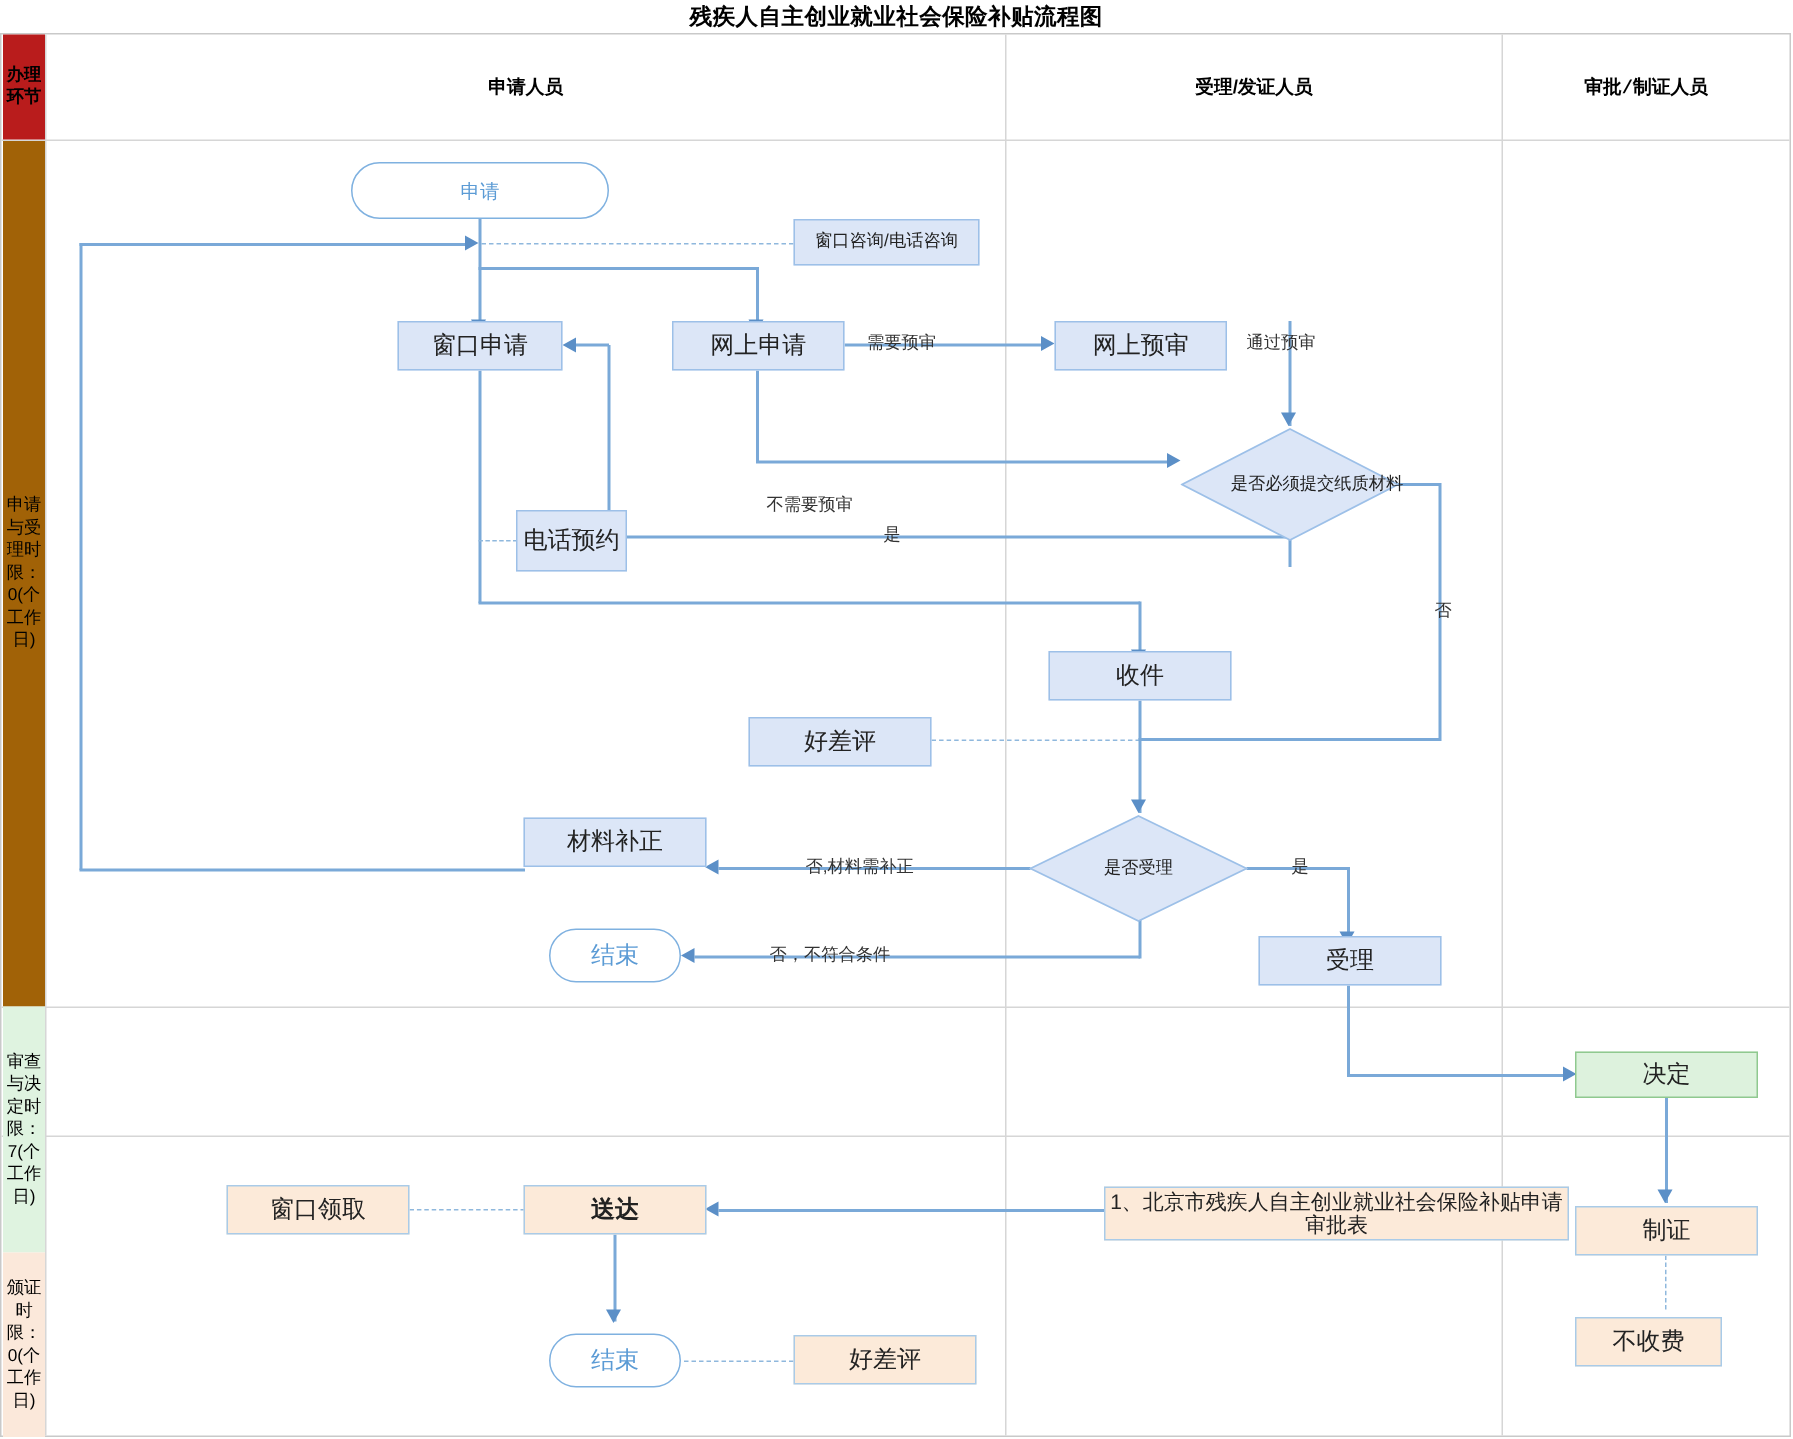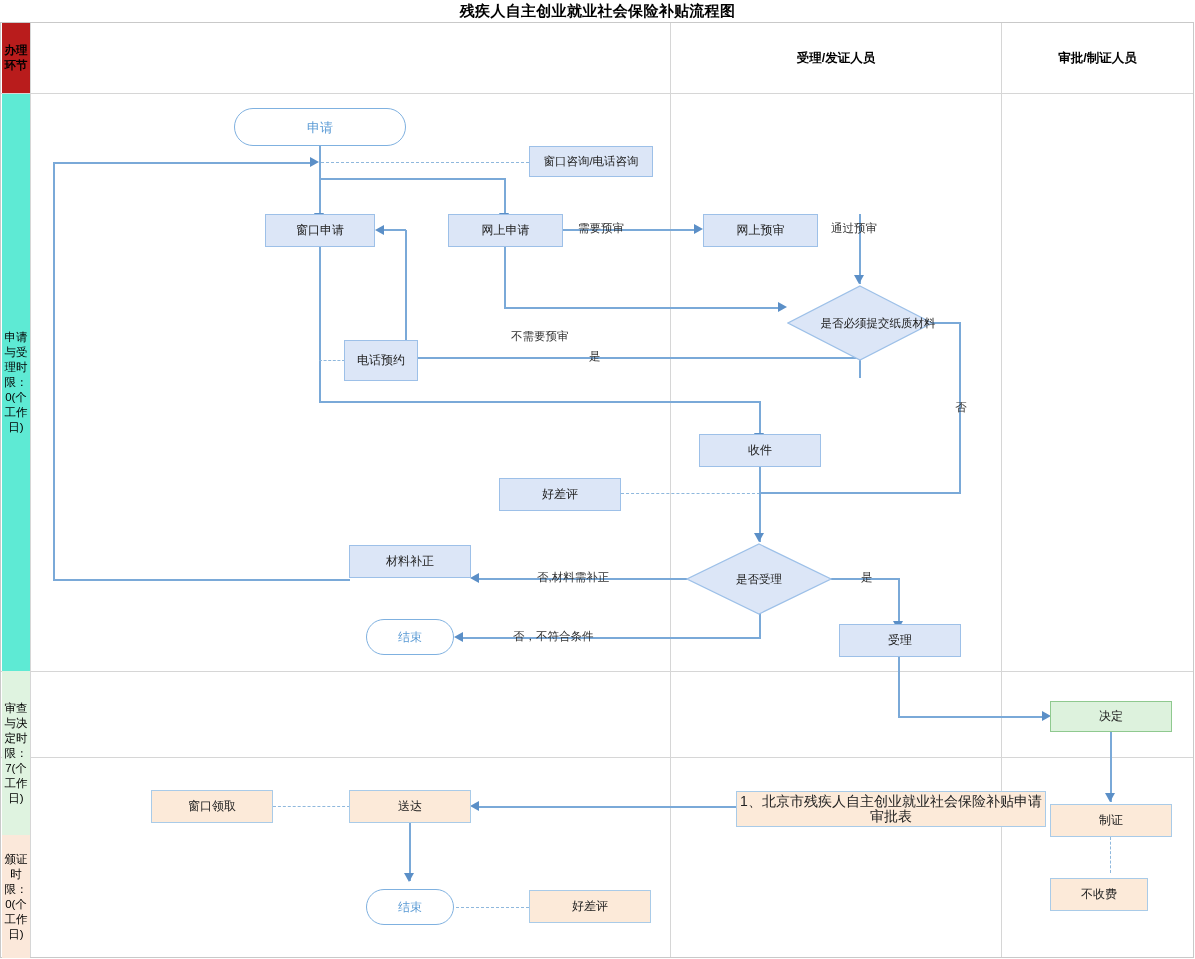--- a/index.html
+++ b/index.html
@@ -18,27 +18,27 @@
   .hline{position:absolute;left:0;right:0;height:1px;background:#d6d6d6;}
 
   .colhead{position:absolute;top:0;height:70px;display:flex;align-items:center;justify-content:center;
            font-size:12.5px;font-weight:bold;color:#000;}
 
   
   .stage-cell{position:absolute;left:1px;width:28px;box-sizing:border-box;
               display:flex;align-items:center;justify-content:center;text-align:center;}
   .stage-text{font-size:11.5px;line-height:15px;color:#000;width:26px;word-break:break-all;text-align:center;}
   .hdr-stage{background:#b91c1c;}
-  .st1{background:#5eead4;}
+  .st1{background:#a16207;}
   .st2{background:#dff3e0;}
   .st3{background:#fbe8da;}
 
   
   .node{position:absolute;box-sizing:border-box;display:flex;align-items:center;justify-content:center;
-        text-align:center;font-size:12px;line-height:15px;color:#222;z-index:4;}
+        text-align:center;font-size:16px;line-height:15px;color:#222;z-index:4;}
   .rect-blue{background:#dce6f7;border:1px solid #9dc0e8;}
   .rect-peach{background:#fcead9;border:1px solid #a9cbe8;}
   .rect-green{background:#ddf2dd;border:1px solid #8fc98f;}
   .term{background:#ffffff;border:1.4px solid #7fb1e0;border-radius:22px;color:#5b9bd5;}
   .diamond{z-index:4;position:absolute;}
   .diamond .dlabel{position:absolute;left:0;top:0;width:100%;height:100%;
       display:flex;align-items:center;justify-content:center;text-align:center;
       font-size:11.5px;line-height:15px;color:#222;}
 
   
@@ -68,22 +68,23 @@
     <div class="vline" style="left:669px;"></div>
     <div class="vline" style="left:1000px;"></div>
 
     <div class="hline" style="top:70px;"></div>
     <div class="hline" style="top:648px;"></div>
     <div class="hline" style="top:734px;"></div>
 
     <div class="colhead hdr-stage" style="left:1px;width:28px;">
       <span class="stage-text">办理环节</span>
     </div>
+    <div class="colhead" style="left:30px;width:639px;">申请人员</div>
     <div class="colhead" style="left:670px;width:330px;">受理/发证人员</div>
-    <div class="colhead" style="left:1001px;width:191px;">审批/制证人员</div>
+    <div class="colhead" style="left:1001px;width:191px;font-family:Liberation Mono, monospace;">审批/制证人员</div>
 
     <div class="stage-cell st1" style="top:71px;height:577px;">
       <span class="stage-text">申请与受理时限：0(个工作日)</span>
     </div>
     <div class="stage-cell st2" style="top:648px;height:164px;">
       <span class="stage-text">审查与决定时限：7(个工作日)</span>
     </div>
     <div class="stage-cell st3" style="top:812px;height:123px;">
       <span class="stage-text">颁证时限：0(个工作日)</span>
     </div>
@@ -201,21 +202,21 @@
 
     <div class="dash-v" style="left:1109px;top:814px;height:36px;"></div>
 
     <div class="node rect-peach" style="left:1049px;top:855px;width:98px;height:33px;">不收费</div>
 
     <div class="node rect-peach" style="left:735px;top:768px;width:310px;height:36px;font-size:14px;">1、北京市残疾人自主创业就业社会保险补贴申请审批表</div>
 
     <div class="seg segh" style="left:478px;top:783px;width:258px;"></div>
     <div class="arrow ar-left" style="left:469px;top:778px;"></div>
 
-    <div class="node rect-peach" style="left:348px;top:767px;width:122px;height:33px;">送达</div>
+    <div class="node rect-peach" style="left:348px;top:767px;width:122px;height:33px;font-weight:bold;">送达</div>
 
     <div class="node rect-peach" style="left:150px;top:767px;width:122px;height:33px;">窗口领取</div>
     <div class="dash-h" style="left:272px;top:783px;width:77px;"></div>
 
     <div class="seg segv" style="left:408px;top:800px;height:58px;"></div>
     <div class="arrow ar-down" style="left:403px;top:850px;"></div>
 
     <div class="node term" style="left:365px;top:866px;width:88px;height:36px;">结束</div>
 
     <div class="dash-h" style="left:455px;top:884px;width:73px;"></div>

